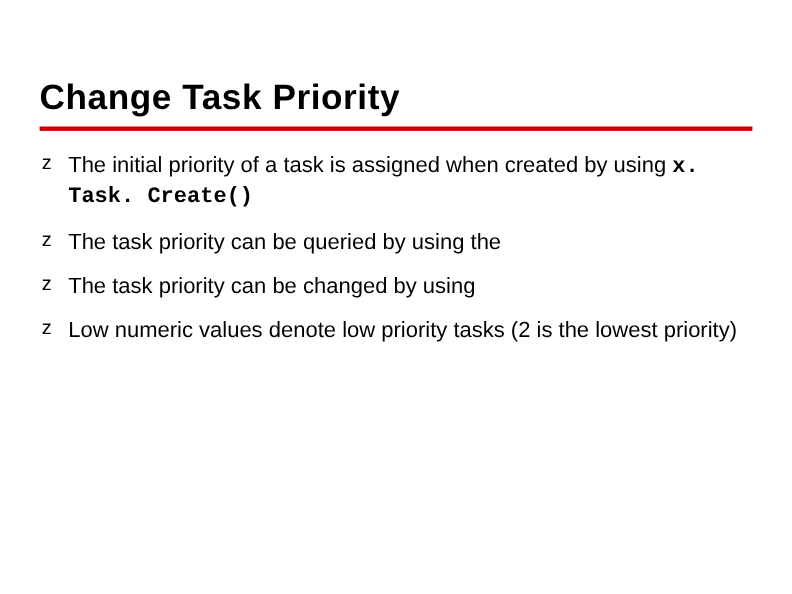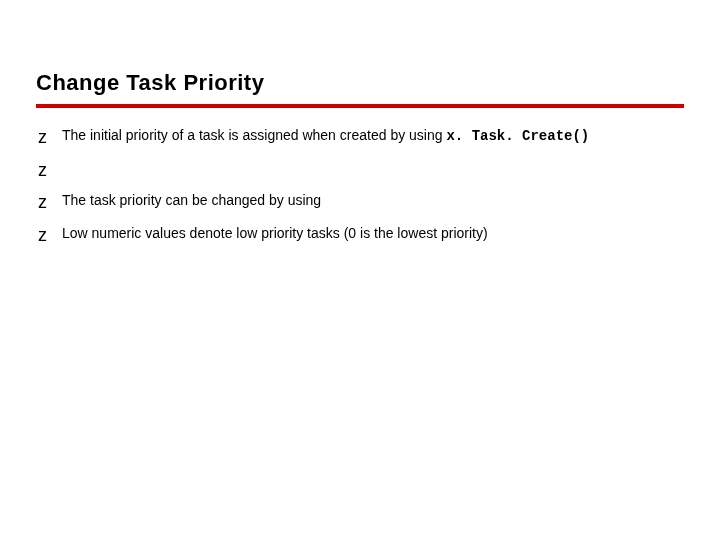--- a/index.html
+++ b/index.html
@@ -11,38 +11,38 @@
     font-family: Verdana, Arial, sans-serif;
     color: #000;
     overflow: hidden;
   }
   .slide {
     padding: 30px 36px 0 36px;
   }
   .title {
     font-family: Arial, Helvetica, sans-serif;
     font-weight: 900;
-    font-size: 22px;
+    font-size: 32px;
     margin: 40px 0 8px 0;
     letter-spacing: 0.5px;
   }
   .rule {
     height: 4px;
     background: #cc0000;
     margin: 8px 0 18px 0;
   }
   ul.bullets {
     list-style: none;
     padding: 0;
     margin: 0;
   }
   ul.bullets > li {
     position: relative;
     padding-left: 26px;
-    font-size: 14px;
+    font-size: 20px;
     line-height: 1.3;
     margin-bottom: 14px;
   }
   ul.bullets > li::before {
     content: "❚";
     font-family: "Segoe UI Symbol", Arial, sans-serif;
     position: absolute;
     left: 2px;
     top: 0;
     font-size: 18px;
@@ -66,22 +66,22 @@
 
 <div class="slide">
   <div class="title">Change Task Priority</div>
   <div class="rule"></div>
 
   <ul class="bullets">
     <li>
       <span>The initial priority of a task is assigned when created by using </span><span class="code">x. Task. Create()</span>
     </li>
     <li>
-      <br>
+      <span>The task priority can be queried by using the </span><br>
     </li>
     <li>
       <span>The task priority can be changed by using </span><br>
     </li>
     <li>
-      <span>Low numeric values denote low priority tasks (0 is the lowest priority)</span>
+      <span>Low numeric values denote low priority tasks (2 is the lowest priority)</span>
     </li>
   </ul>
 </div>
 
 </body></html>

